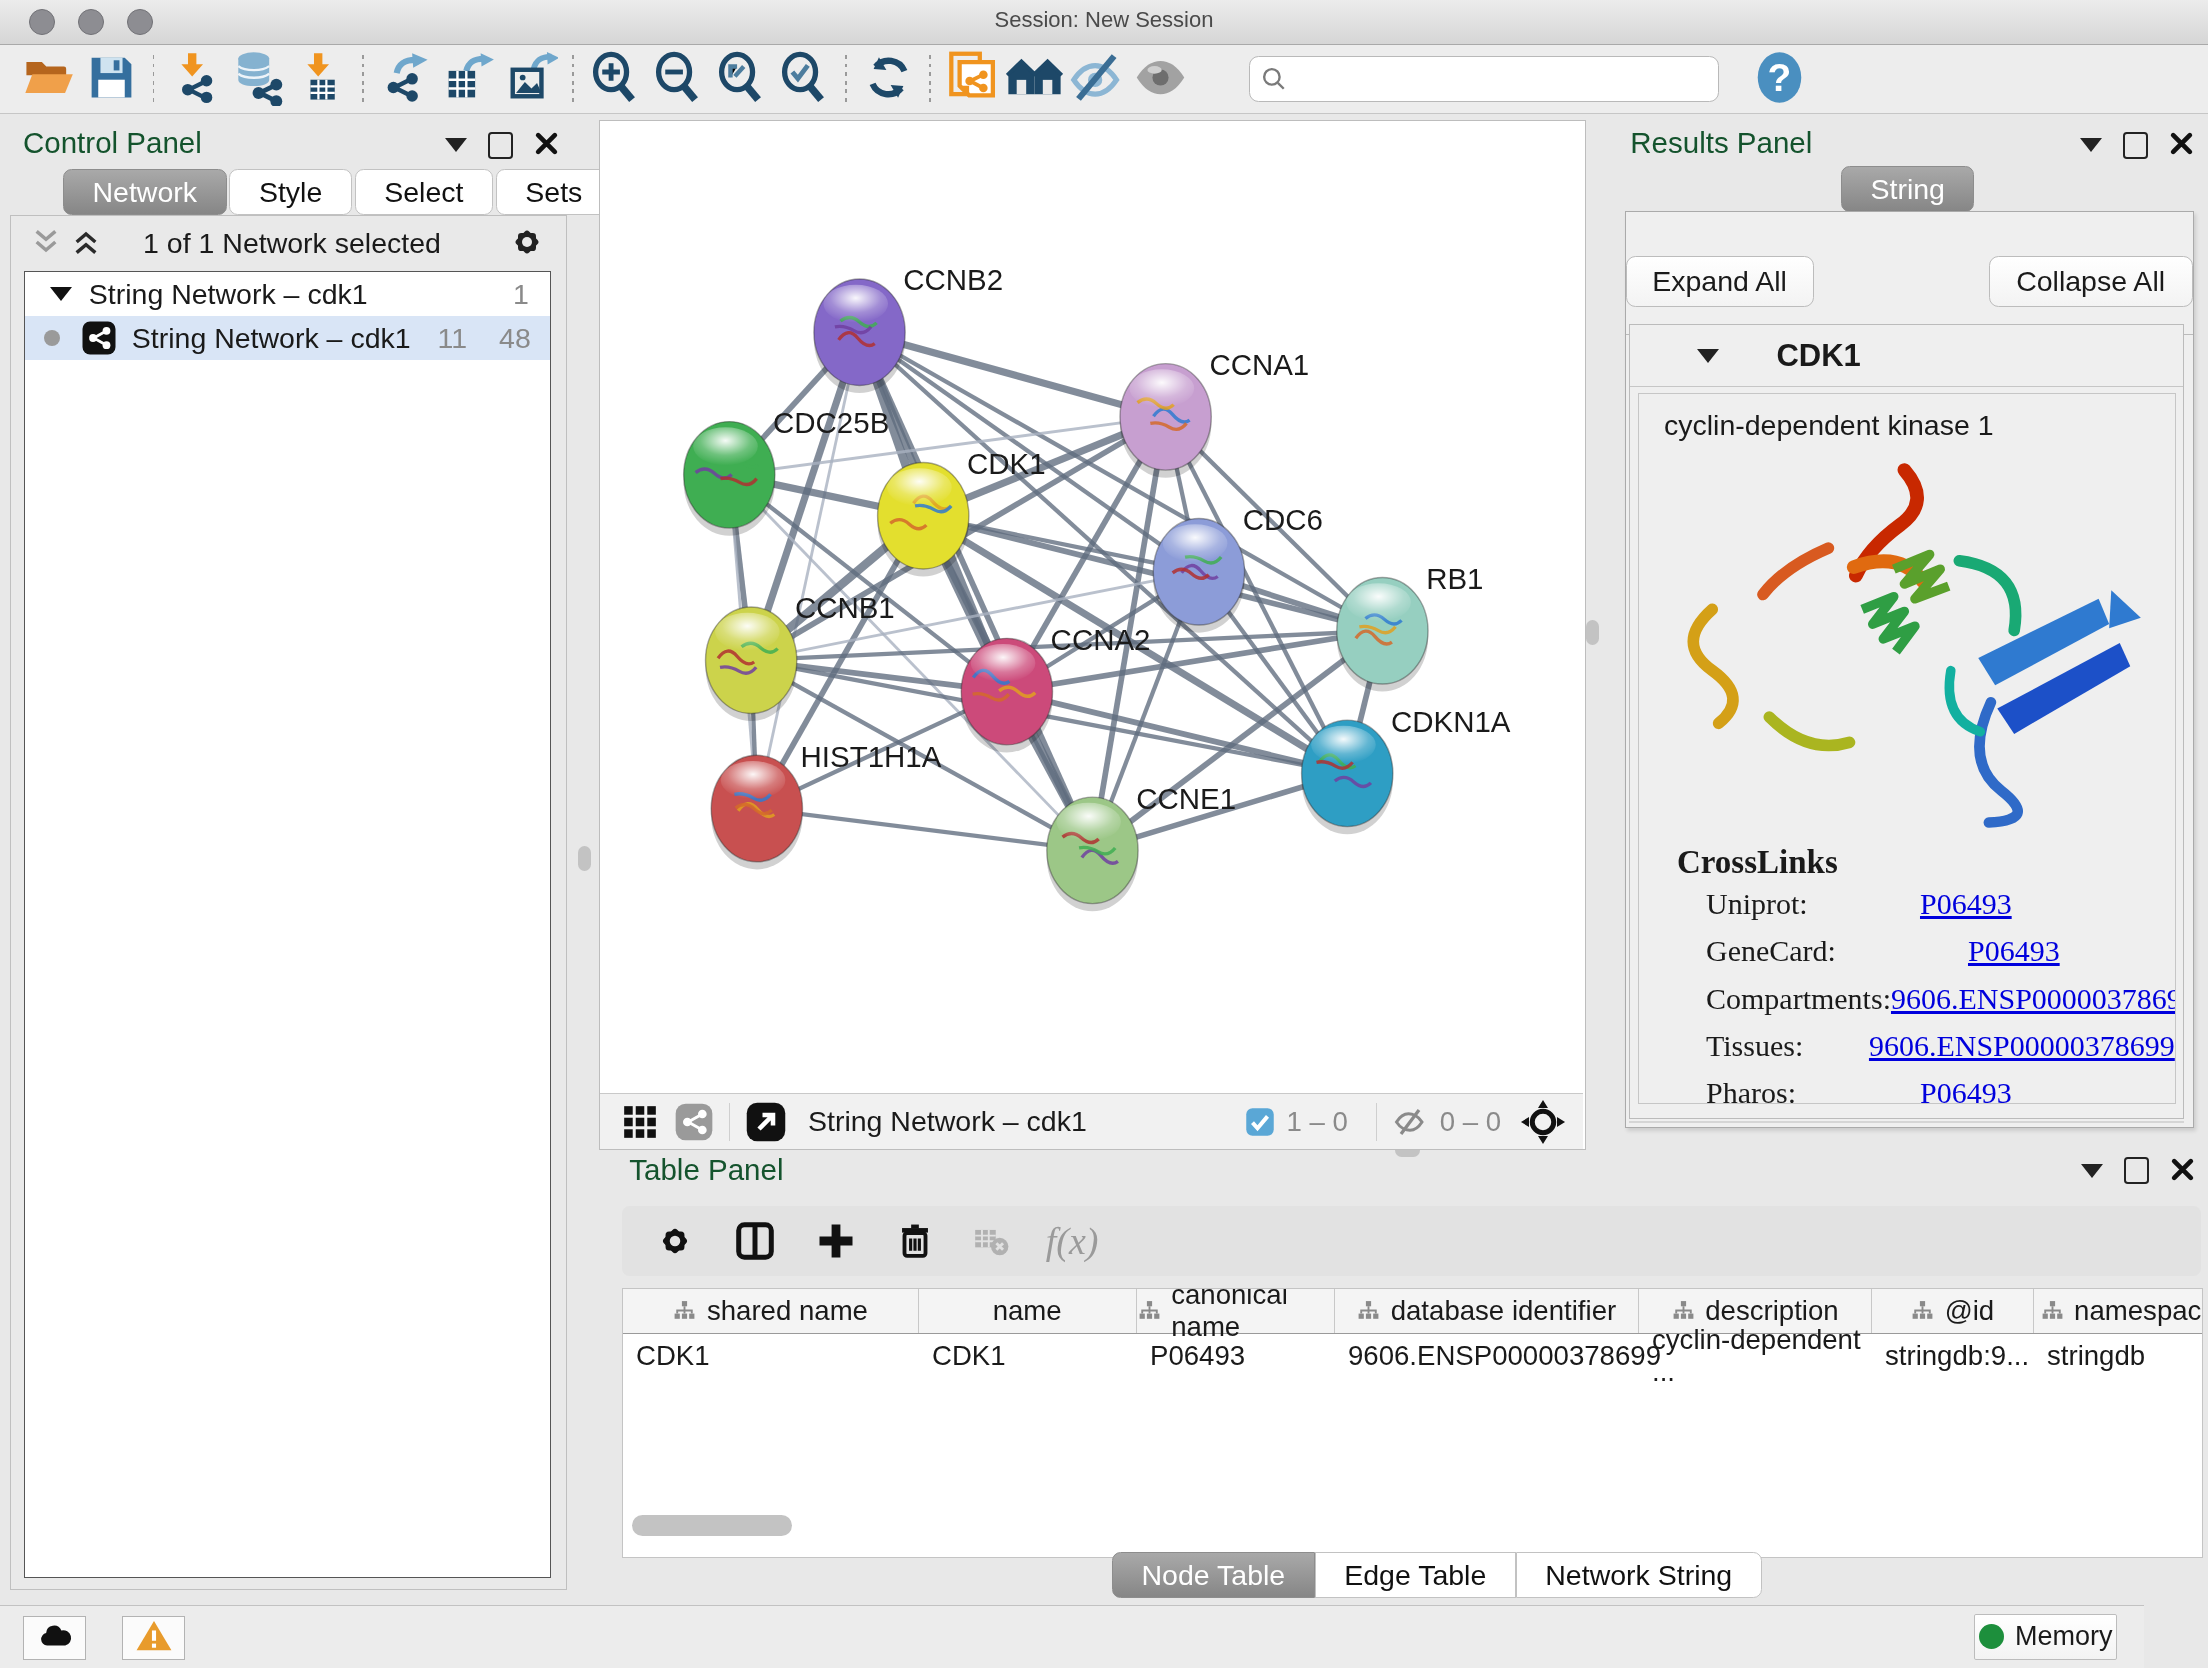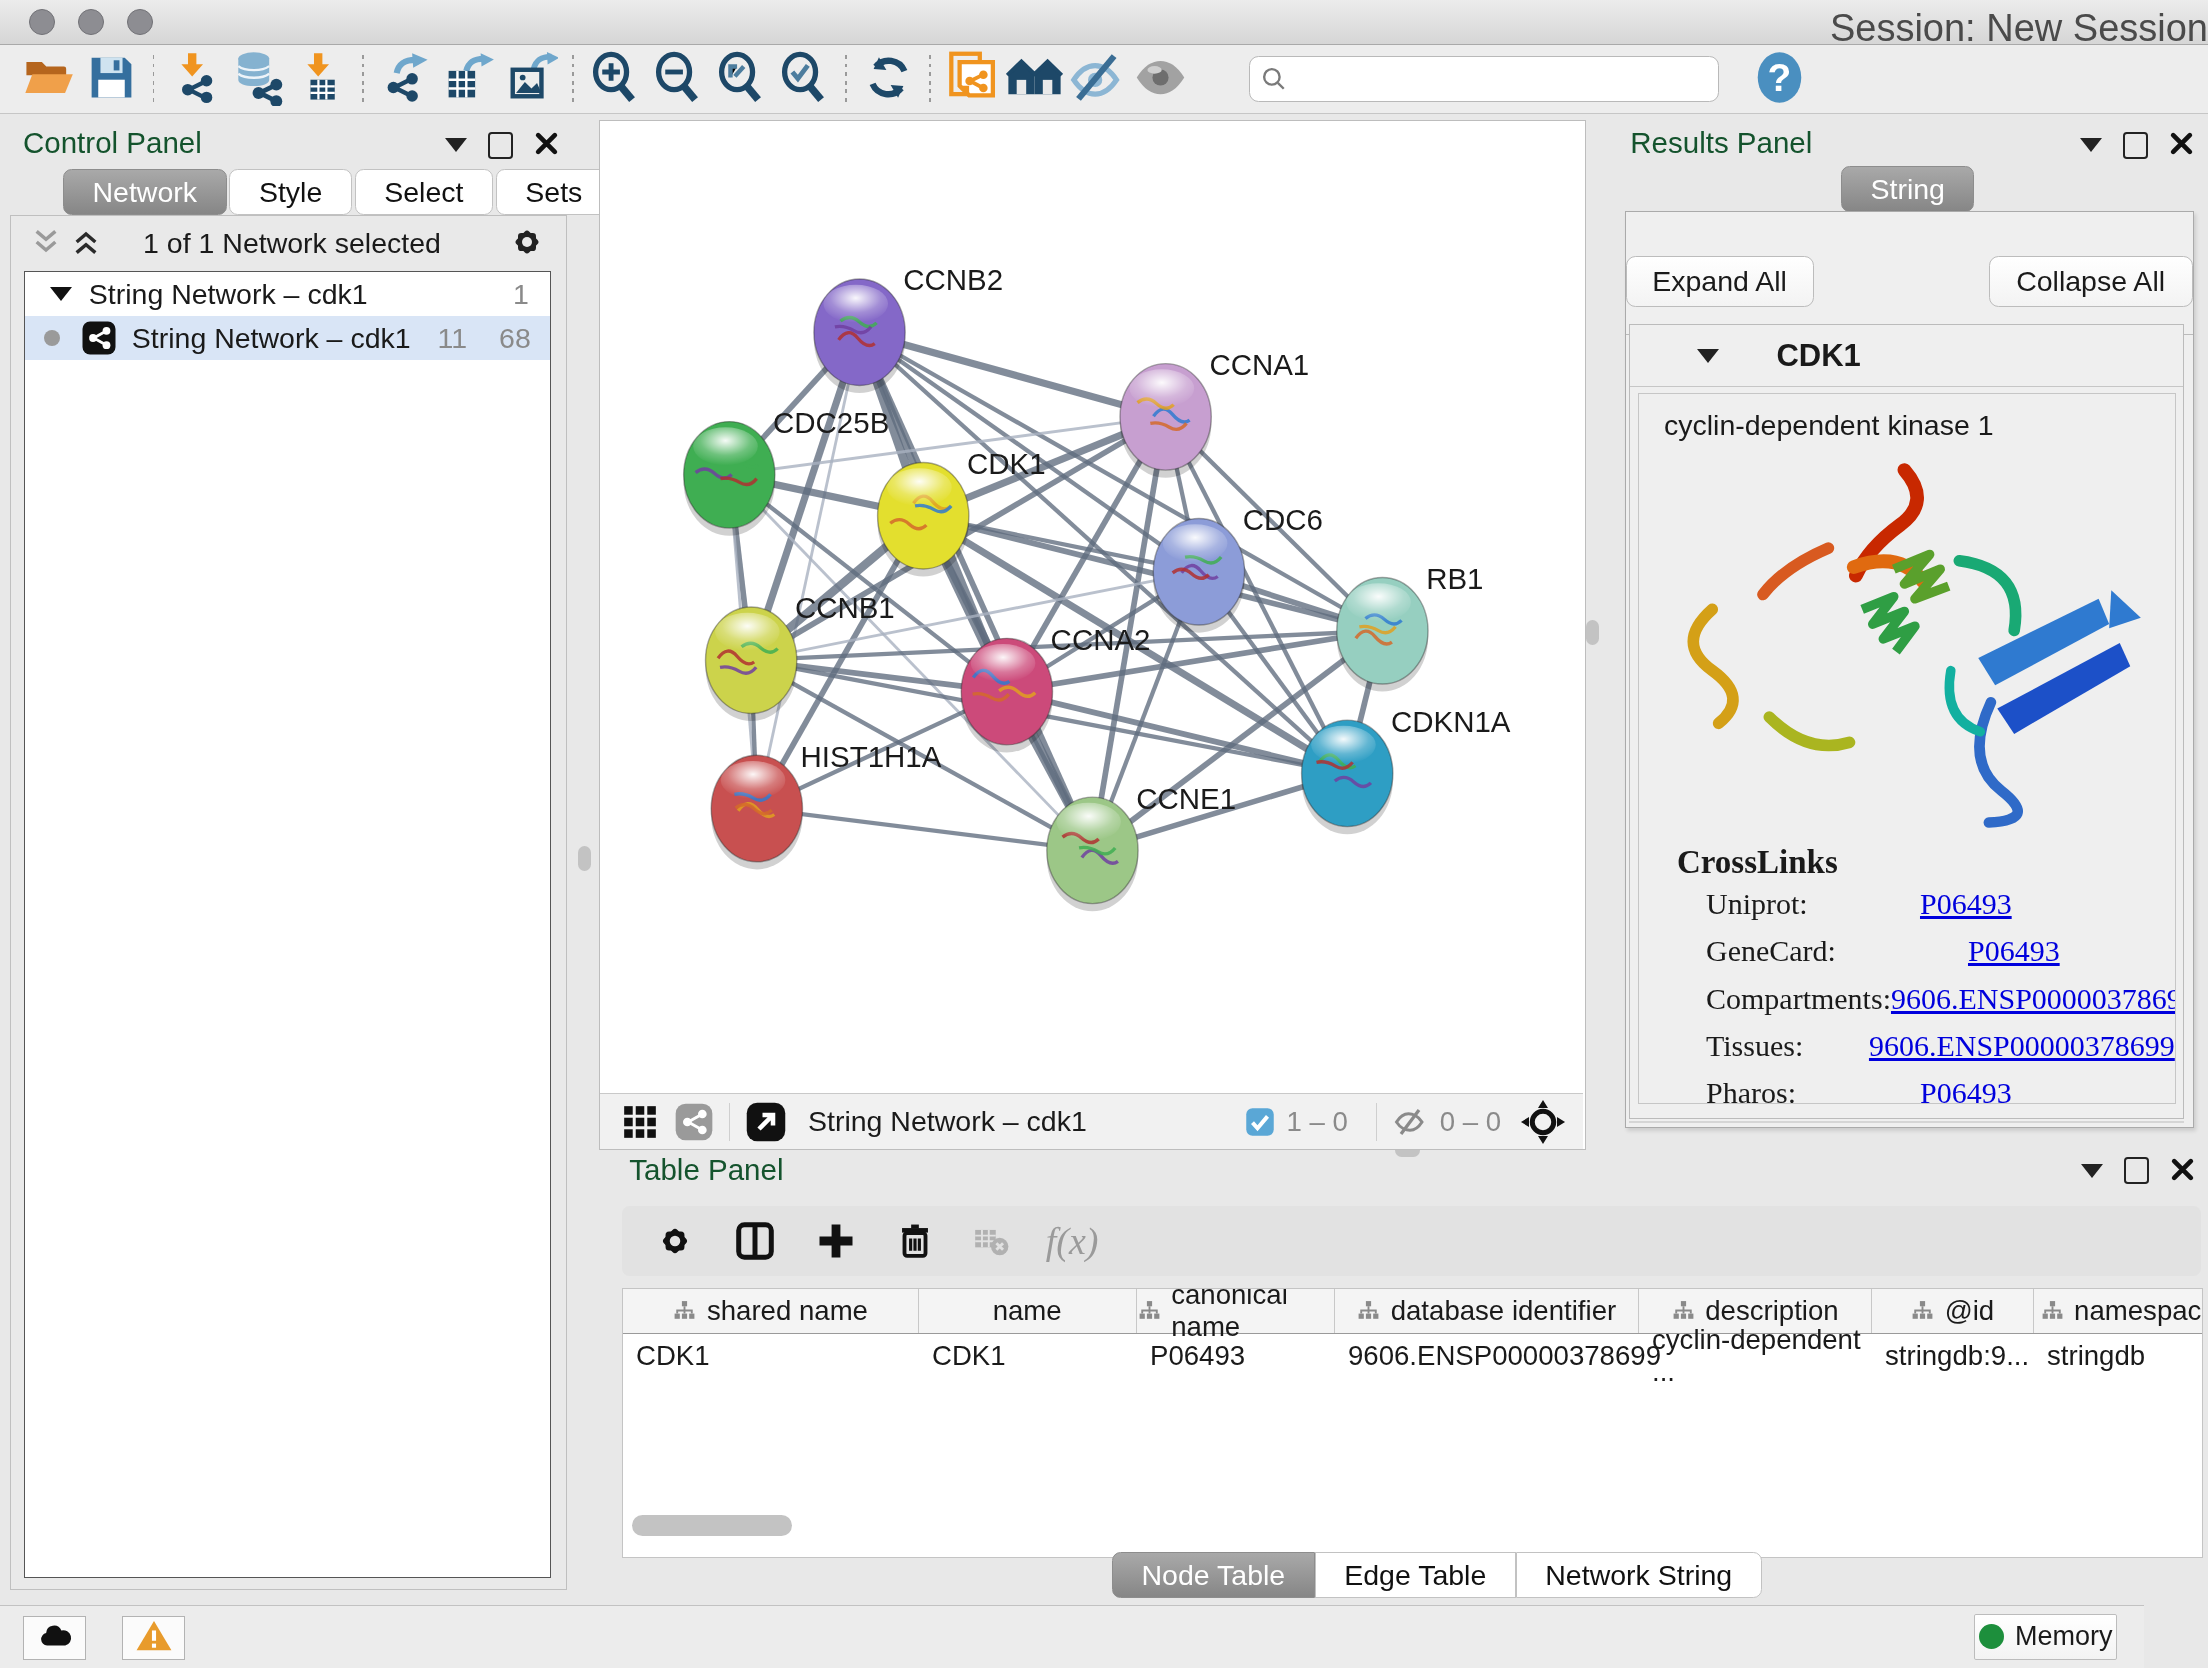--- a/index.html
+++ b/index.html
@@ -4,21 +4,21 @@
 <style>
   html,body{margin:0;padding:0;background:#d0d0d0;}
   #app{position:relative;width:2208px;height:1668px;background:#e8e8e8;
        font-family:"Liberation Sans",sans-serif;color:#1a1a1a;overflow:hidden;
        -webkit-font-smoothing:antialiased;}
   .abs{position:absolute;}
   
   #titlebar{left:0;top:0;width:2208px;height:44px;
     background:linear-gradient(#ececec,#d6d6d6);border-bottom:1px solid #a9a9a9;}
   .tl{width:24px;height:24px;border-radius:50%;background:#8d8d92;border:1px solid #717176;top:8.6px;}
-  #win-title{width:100%;text-align:right;top:6.7px;font-size:38px;color:#4a4a4a;}
+  #win-title{width:100%;text-align:center;top:6.7px;font-size:22px;color:#4a4a4a;}
   
   #toolbar{left:0;top:45px;width:2208px;height:68px;background:#ededed;border-bottom:1px solid #c6c6c6;
     display:flex;align-items:center;}
   .tb-btn{width:63px;height:59px;display:flex;align-items:center;justify-content:center;flex:0 0 auto;}
   .tb-sep{width:1.9px;height:49px;margin:0 9.5px;flex:0 0 auto;
     background-image:repeating-linear-gradient(#9a9a9a 0 3.8px,transparent 3.8px 8.6px);}
   #search-wrap{margin-left:57px;width:468px;height:44px;background:#fff;border:1.9px solid #b9b9b9;
     border-radius:9.5px;display:flex;align-items:center;flex:0 0 auto;}
   #search-input{border:none;outline:none;flex:1;height:36px;font-size:27px;font-family:"Liberation Sans",sans-serif;background:transparent;}
   
@@ -307,21 +307,21 @@
                 <g stroke="#fff" stroke-width="1.8">
                   <path d="M8.5 12l8-4.5M8.5 12l8 4.5" fill="none"></path>
                 </g>
                 <circle cx="8" cy="12" r="2.6" fill="#fff"></circle>
                 <circle cx="17" cy="7.2" r="2.6" fill="#fff"></circle>
                 <circle cx="17" cy="16.8" r="2.6" fill="#fff"></circle>
               </svg>
             </span>
           <span>String Network – cdk1</span>
           <span class="num" style="margin-left:auto">11</span>
-          <span class="num" style="margin-left:32px;margin-right:19px">68</span>
+          <span class="num" style="margin-left:32px;margin-right:19px">48</span>
         </div>
       </div>
     </div>
   </div>
 
   <div class="dotgrip abs" style="left:578px;top:846px"></div>
   <div class="dotgrip abs" style="left:1586px;top:620px"></div>
   <div class="dotgrip abs" style="left:1395px;top:1144px;width:25px;height:13.3px"></div>
 
   <div id="net-box" class="abs">

